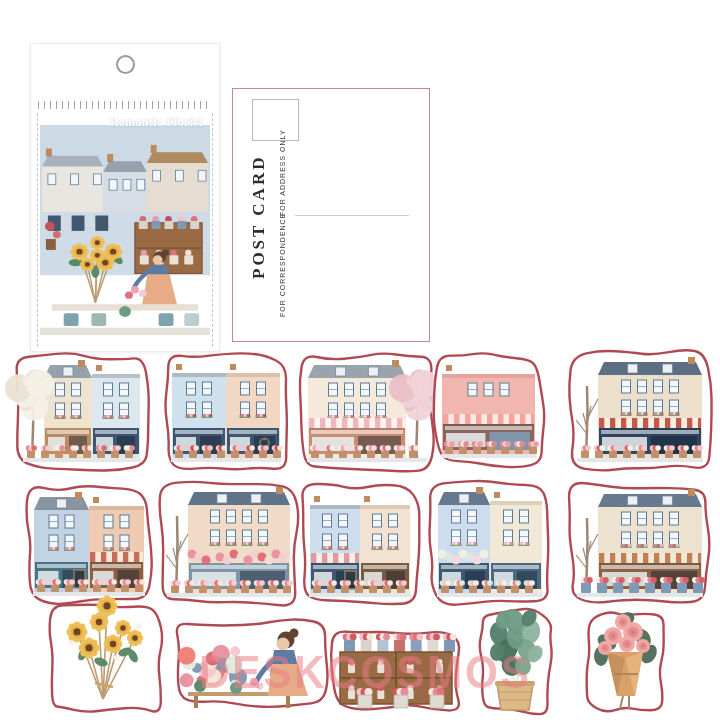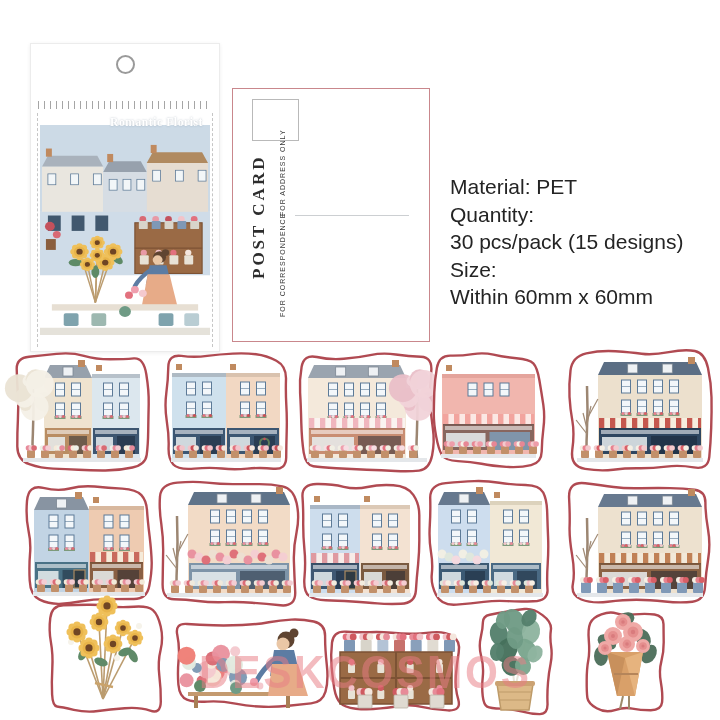--- a/index.html
+++ b/index.html
@@ -197,27 +197,20 @@
   </section>
 
   <section class="postcard" style="border-color: rgb(201, 135, 140);">
     <div class="stamp-box"></div>
     <div class="pc-title vtext">POST CARD</div>
     <div class="pc-note pc-addr vtext">FOR ADDRESS ONLY</div>
     <div class="pc-note pc-corr vtext">FOR CORRESPONDENCE</div>
     <div class="pc-line"></div>
   </section>
 
-  <section class="details">
-    <div>Material: PET</div>
-    <div>Quantity:</div>
-    <div>30 pcs/pack (15 designs)</div>
-    <div>Size:</div>
-    <div>Within 60mm x 60mm</div>
-  </section>
 
   <div id="stickers">
       <div class="sticker" style="left: 12px; top: 350px; width: 140px; height: 124px;">
         <svg viewBox="0 0 140 124">
           <path d="M17.1,6.7 Q29.5,5.6 44.4,3.9 Q59.2,2.2 71.9,5.8 Q84.6,9.4 98.4,9.3 Q112.3,9.3 121.9,8.4 Q131.6,7.6 134.3,24.2 Q137.0,40.9 136.7,53.9 Q136.4,66.8 136.2,81.0 Q136.0,95.2 134.7,104.8 Q133.5,114.5 120.4,117.5 Q107.2,120.5 93.4,120.5 Q79.6,120.6 66.4,119.8 Q53.1,118.9 41.1,118.6 Q29.2,118.4 17.3,114.2 Q5.5,110.0 5.3,96.4 Q5.2,82.9 5.9,69.6 Q6.7,56.3 5.8,42.9 Q4.9,29.4 4.7,18.6 Q4.6,7.9 17.1,6.7 Z" fill="#ffffff" stroke="#b04a52" stroke-width="2.4" stroke-linejoin="round"></path>
           <rect x="11" y="108" width="118" height="4" fill="#e4e7ea"></rect>
           <rect x="32" y="28" width="48" height="80" fill="#efe3cf"></rect>
           <polygon points="38,15 74,15 80,28 32,28" fill="#97a1ac"></polygon>
           <rect x="51" y="17" width="10" height="9" fill="#eef1f4" stroke="#7c8793" stroke-width="0.8"></rect>
           <rect x="66" y="10" width="7" height="7" fill="#c08a5f"></rect>

